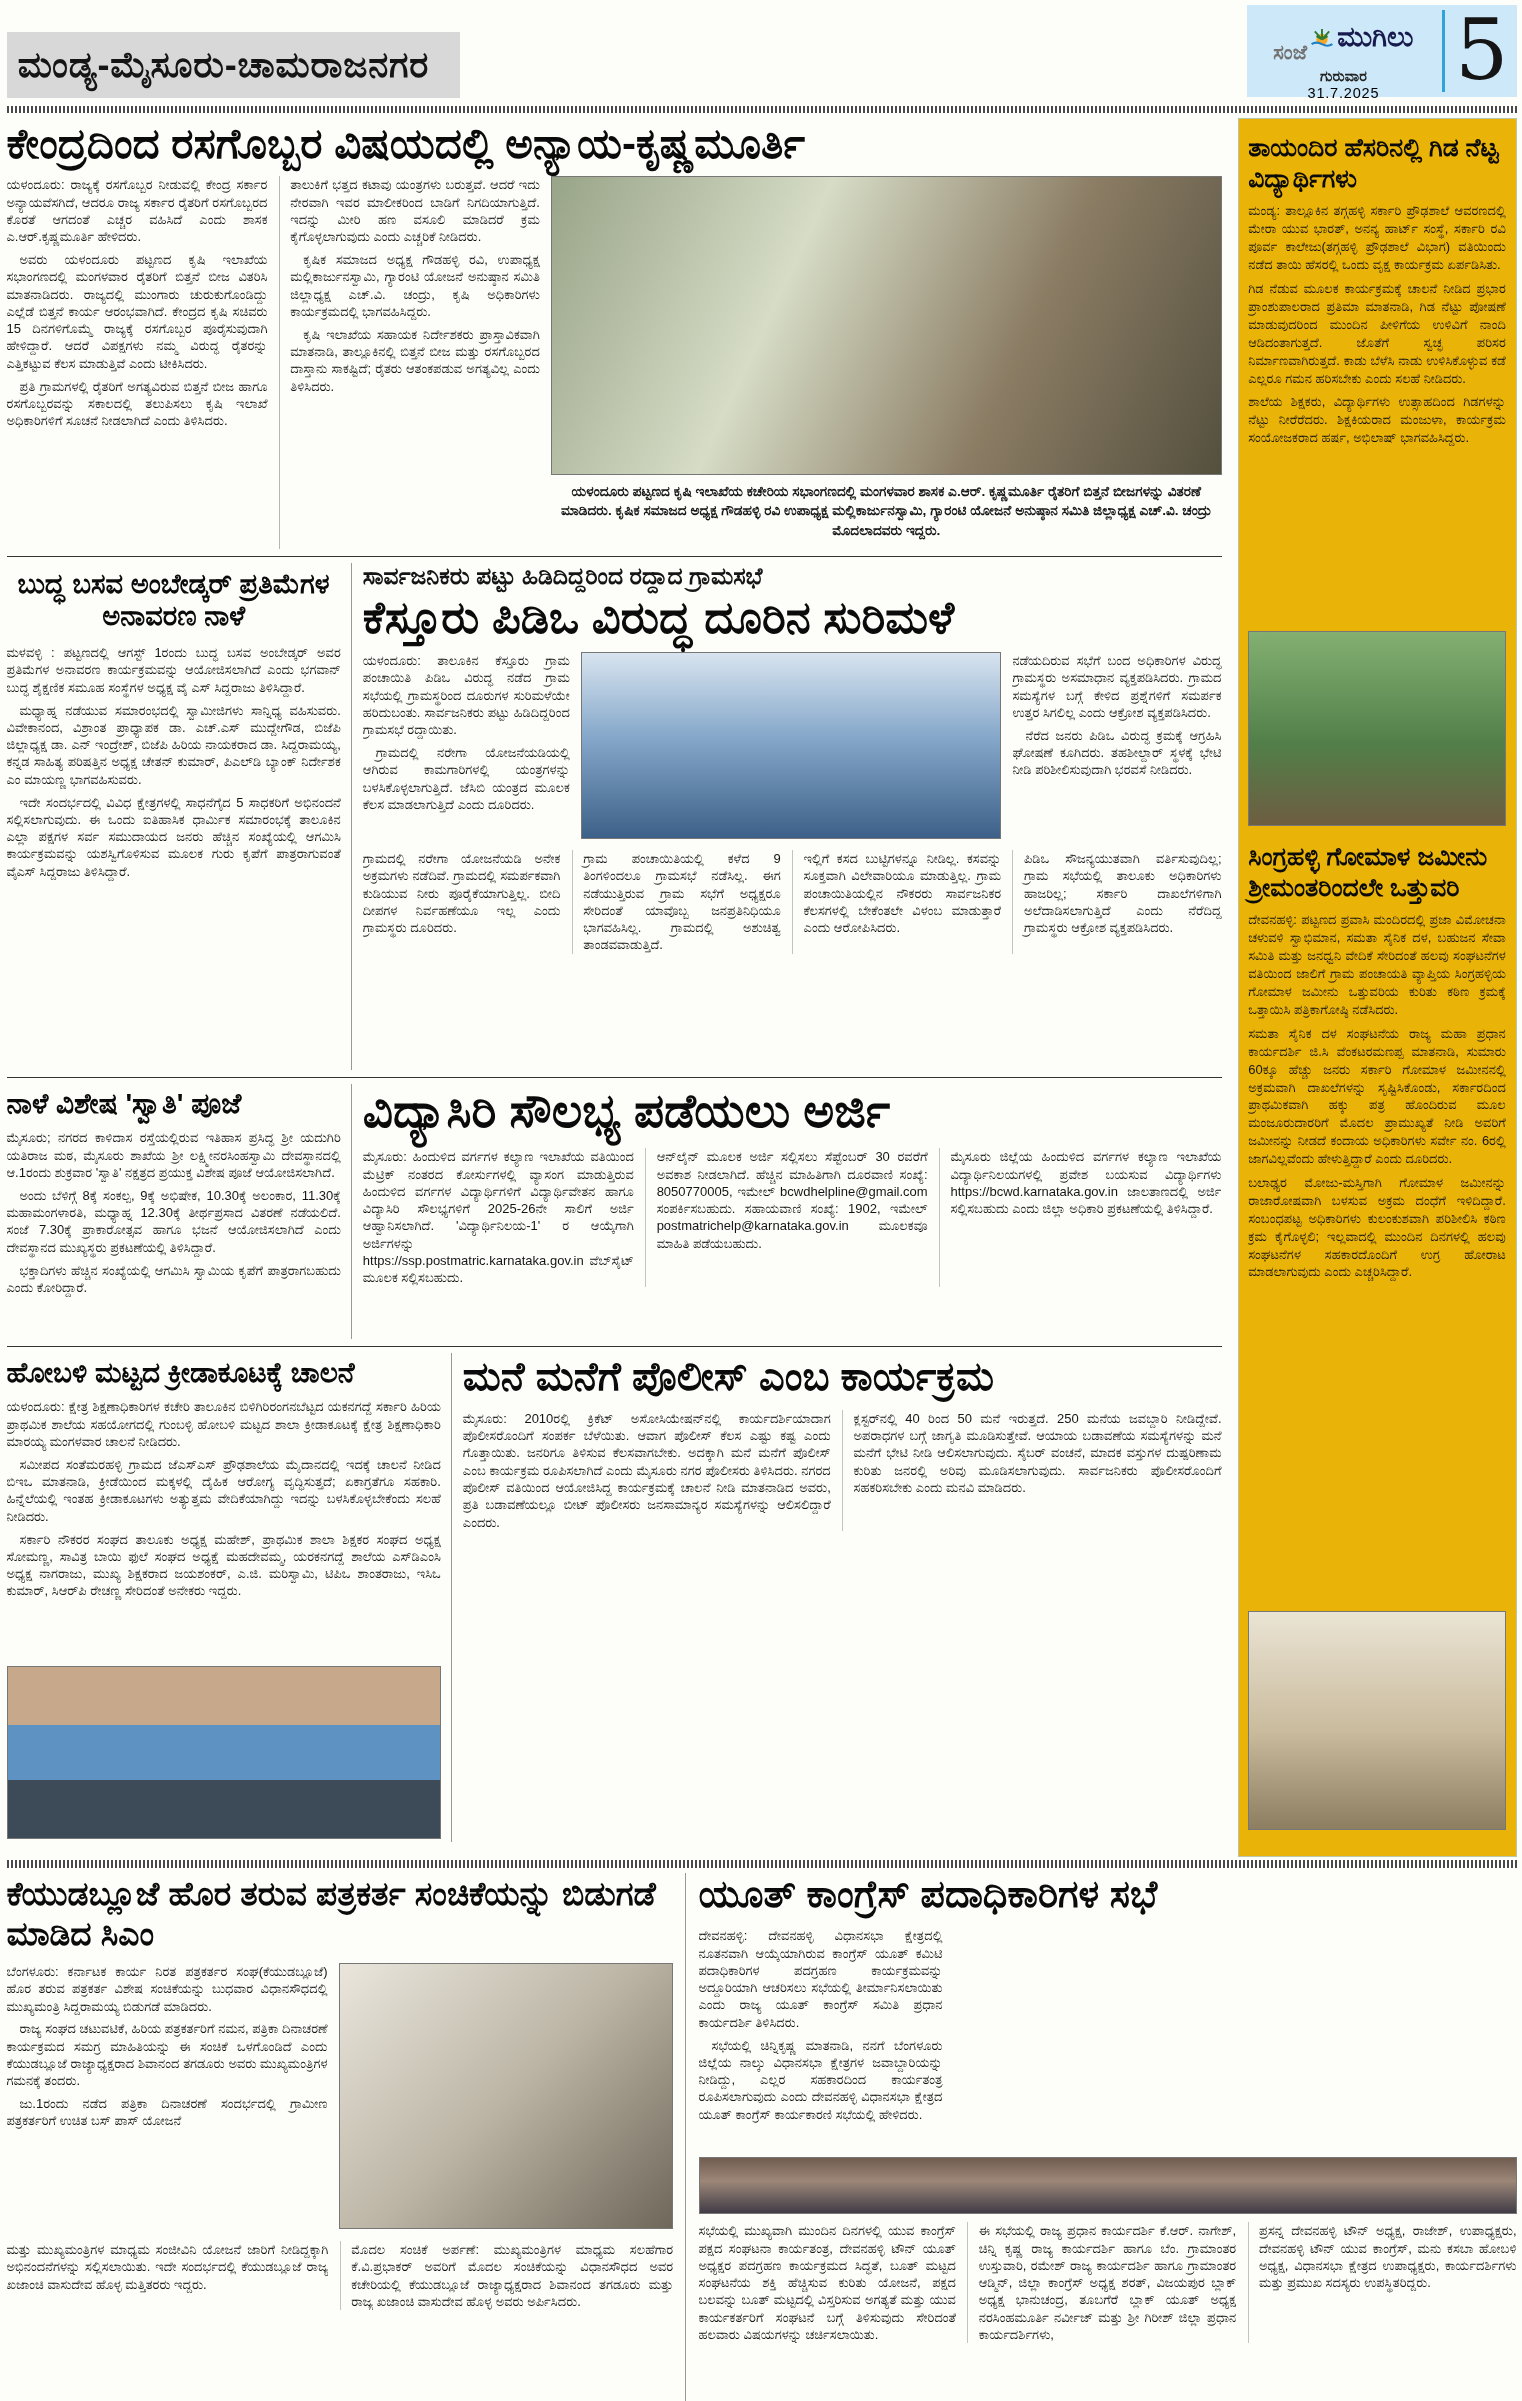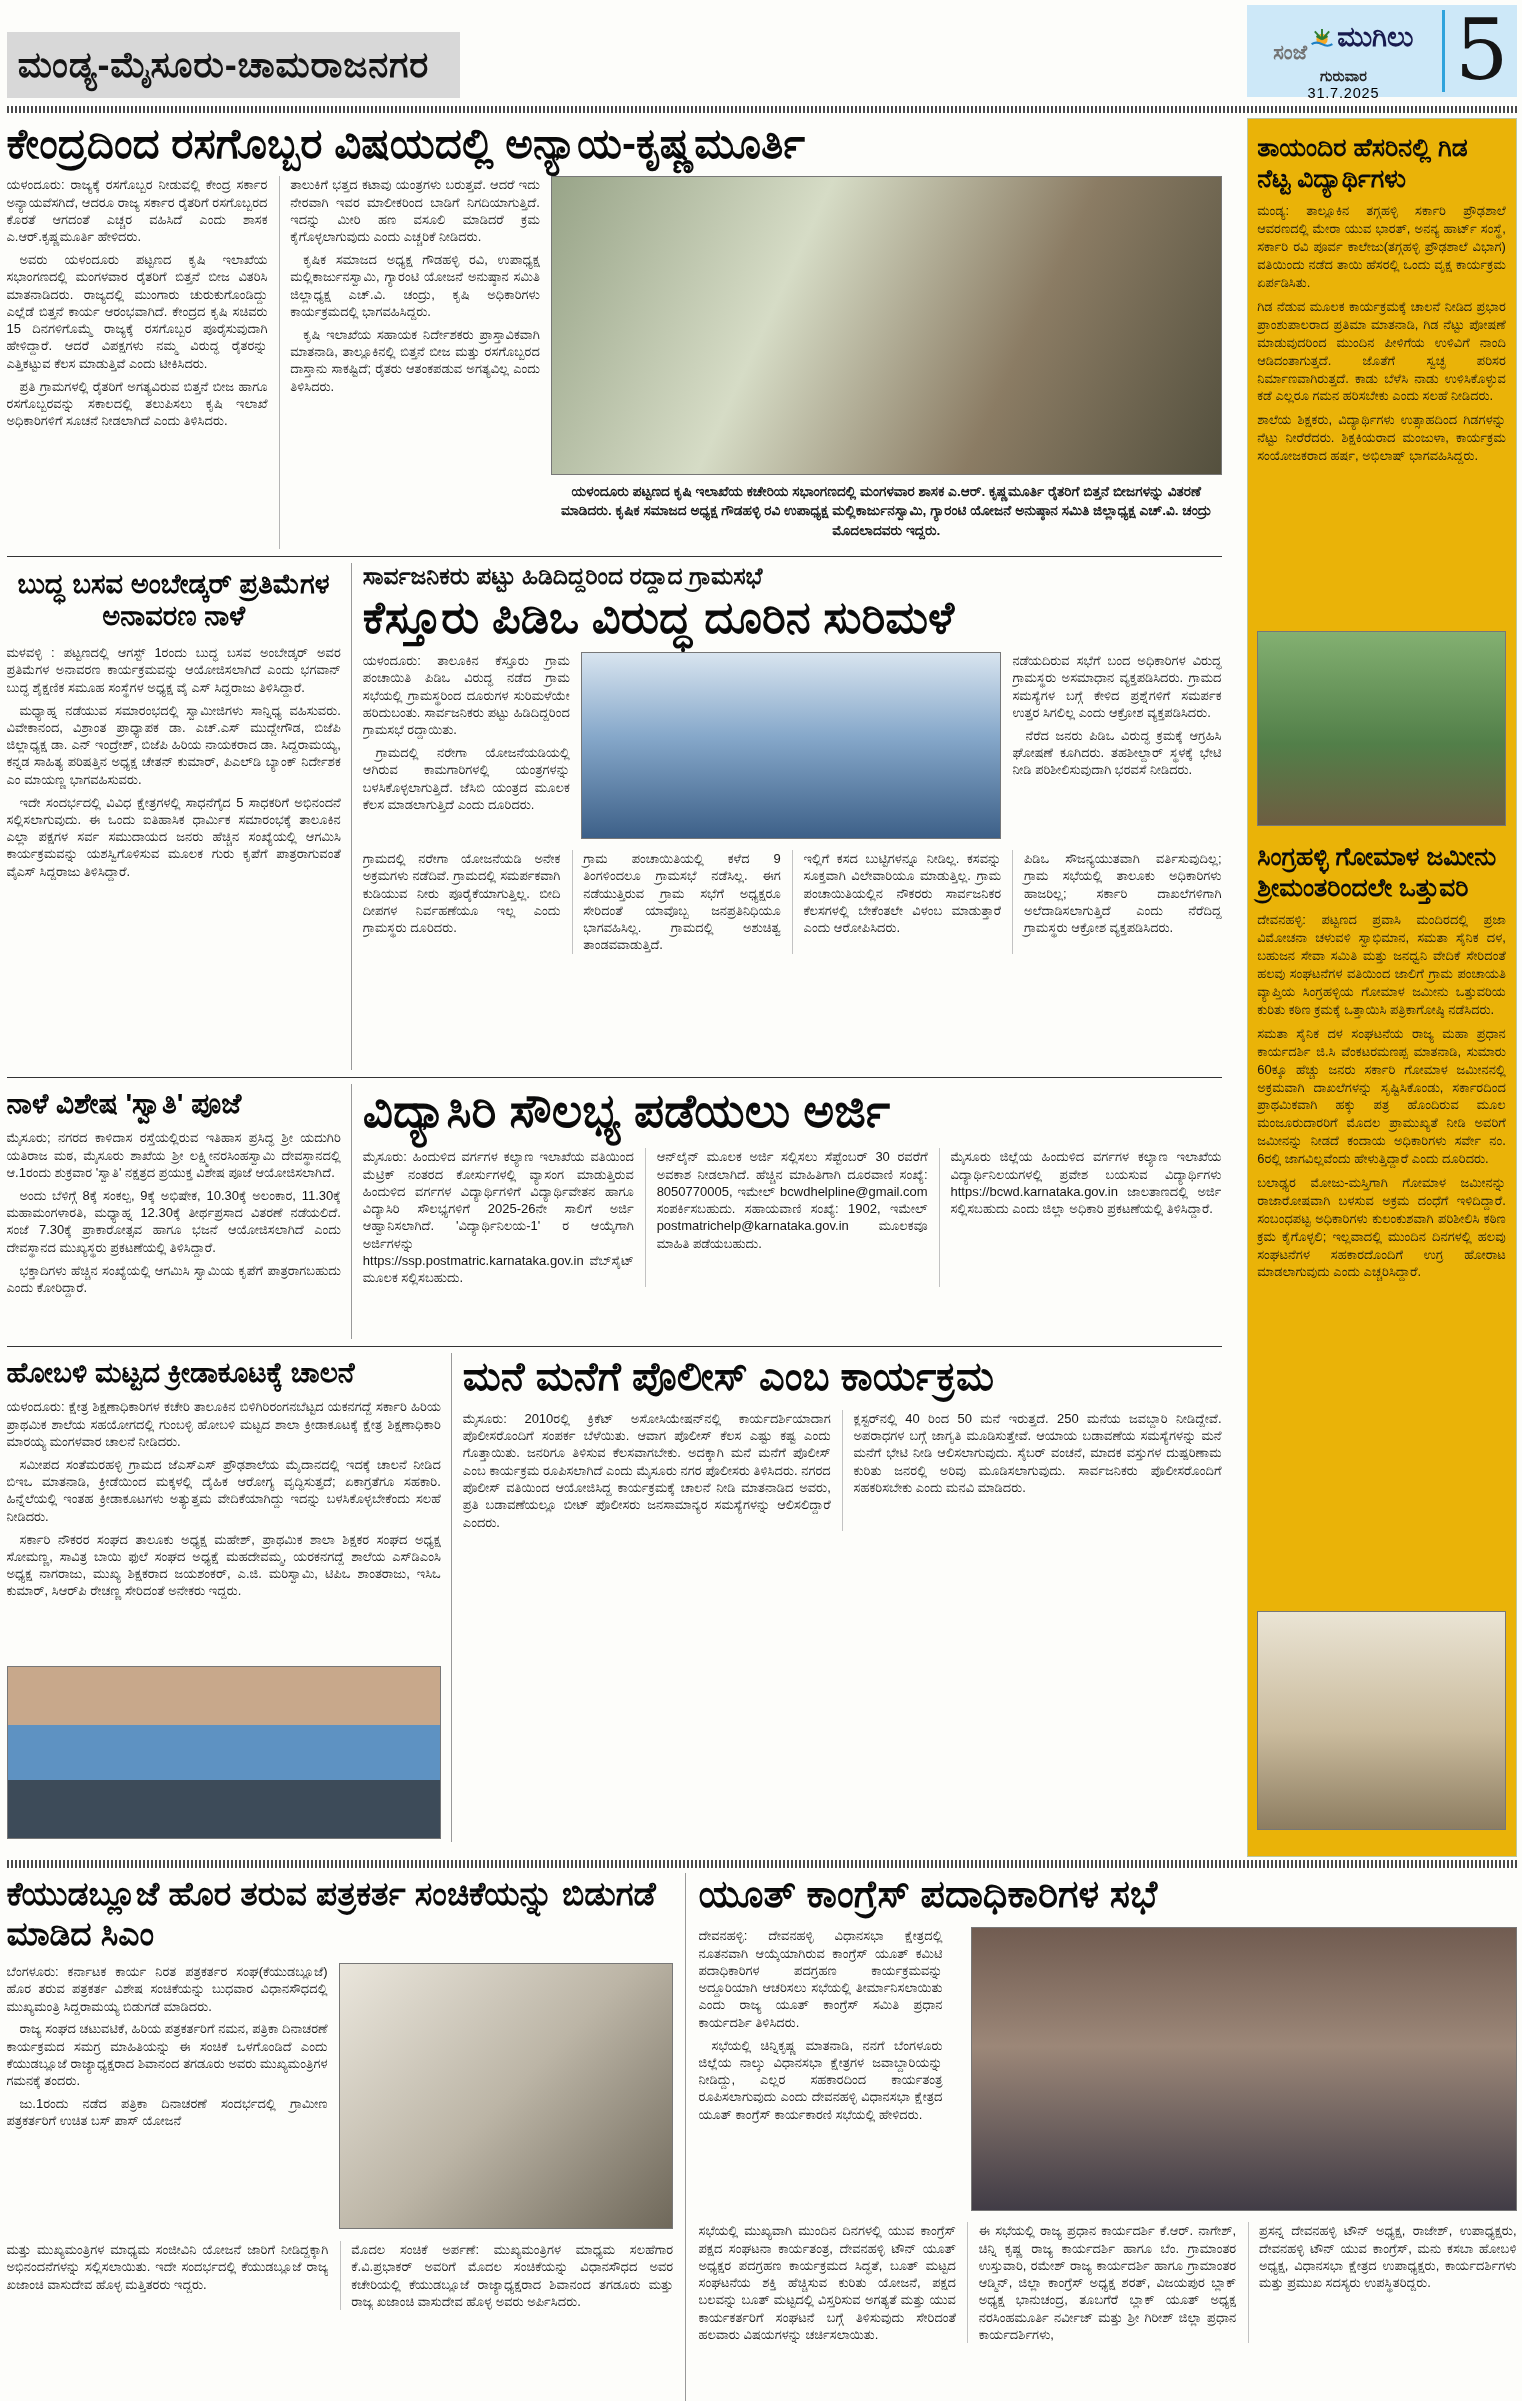--- a/index.html
+++ b/index.html
@@ -22,21 +22,21 @@
               background:linear-gradient(90deg,#0d7fc0,#3fb6ea 55%,#bfe6f8);}
   .weekday{font-size:14.5px;font-weight:700;color:#222;}
   .m-date{font-size:14.5px;color:#000000;letter-spacing:0.8px;}
   .m-vline{width:3.2px;background:#2fa3dc;margin:1.6px 6.5px;}
   .pageno{width:60px;font-family:"DejaVu Serif","Liberation Serif",serif;font-size:84px;line-height:84px;
           font-weight:400;text-align:center;}
   
   .hatch{height:7.3px;margin:3.2px 0 4.8px;background:repeating-linear-gradient(90deg,#4a4a4a 0 1.6px,#fff 1.6px 4px);}
   .rule{border-top:1.2px solid #333;margin:6.5px 0;}
   
-  .content{display:flex;gap:25px;}
+  .content{display:flex;gap:16px;}
   .main-col{width:1215px;}
   .sidebar{flex:1;background:#eab308;border:0.8px solid #b9c7a6;padding:11.3px 9.7px;}
   
   .body-text{font-size:13px;line-height:1.33;text-align:justify;overflow:hidden;}
   .body-text p{text-indent:13px;}
   .body-text p:first-child{text-indent:0;}
   .sb-text{font-size:13px;line-height:1.38;text-align:justify;overflow:hidden;}
   h1,h2,h3{margin:0;font-weight:800;color:#0b0b0b;}
   .h-lead{font-size:42px;line-height:1.08;margin:3.2px 0 9.7px;}
   .h-mid{font-size:27.4px;line-height:1.18;text-align:center;margin:4.8px 0 11.3px;}
@@ -78,21 +78,21 @@
   .vidya{flex:1;overflow:hidden;}
   .row4{display:flex;gap:11.3px;height:489px;}
   .sports{width:445px;border-right:0.8px solid #999;padding-right:9.7px;overflow:hidden;}
   .police{flex:1;overflow:hidden;}
   .bottom{display:flex;gap:13px;height:539px;}
   .kuwj{width:679px;border-right:0.8px solid #999;padding-right:11.3px;overflow:hidden;}
   .kuwj-mid{display:flex;gap:11.3px;height:270px;}
   .kuwj-mid .c1{width:321px;overflow:hidden;}
   .kuwj-mid .ph{flex:1;}
   .youth{flex:1;overflow:hidden;}
-  .youth-mid{display:flex;gap:28px;height:287px;}
+  .youth-mid{display:flex;gap:28px;height:287px;flex-direction:column;}
   .youth-mid .c1{width:244px;overflow:hidden;}
   .youth-mid .ph{flex:1;}
   .sb-block{margin-bottom:14.5px;}
 </style>
 </head>
 <body>
 
 <div class="page">
 
   <header class="hdr">

